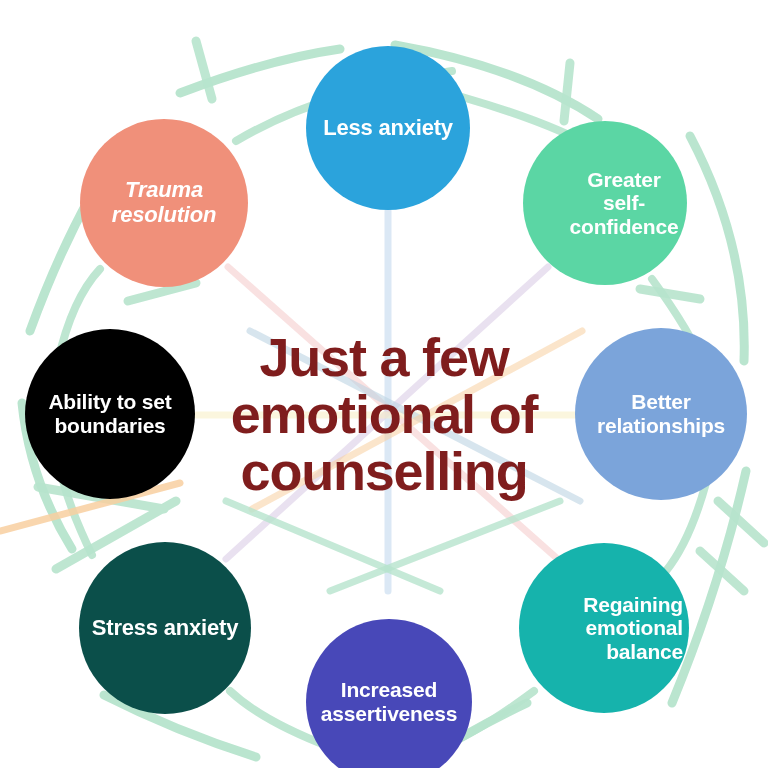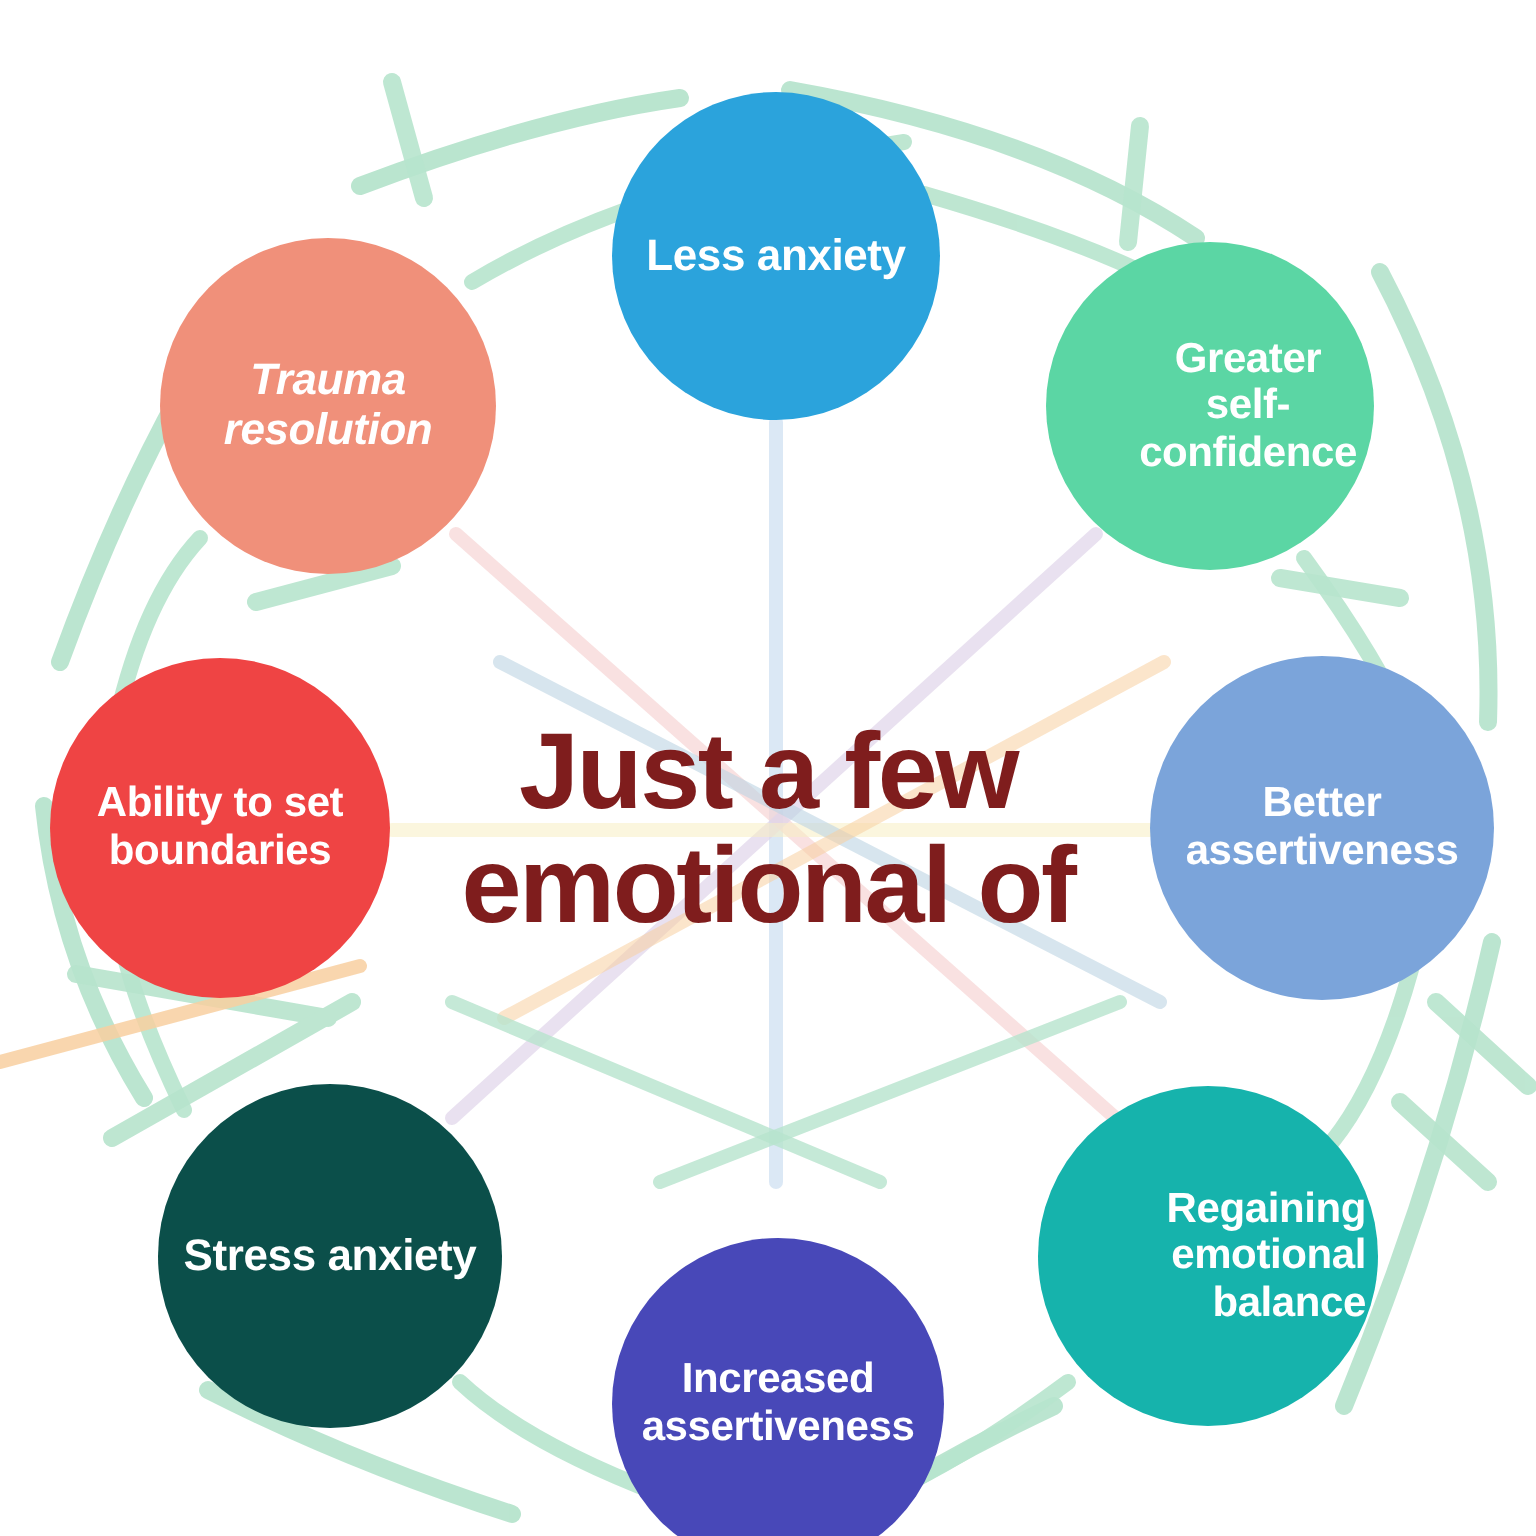--- a/index.html
+++ b/index.html
@@ -109,36 +109,37 @@
     </g>
   </svg>
 
   <div class="node" style="left: 306px; top: 15px; width: 164px; height: 164px; background: rgb(43, 163, 220);">
     <span class="node-label" style="font-size: 22px;">Less anxiety</span>
   </div>
   <div class="node" style="left: 523px; top: 90px; width: 164px; height: 164px; background: rgb(91, 214, 164);">
     <span class="node-label" style="font-size: 21px; padding-left: 44px;">Greater self-confidence</span>
   </div>
   <div class="node" style="left: 575px; top: 297px; width: 172px; height: 172px; background: rgb(123, 164, 218);">
-    <span class="node-label" style="font-size: 21px;">Better assertiveness</span>
+    <span class="node-label" style="font-size: 21px;">Better relationships</span>
   </div>
   <div class="node" style="left: 519px; top: 512px; width: 170px; height: 170px; background: rgb(22, 179, 172);">
     <span class="node-label" style="font-size: 21px; text-align: right;">Regaining emotional balance</span>
   </div>
   <div class="node" style="left: 306px; top: 588px; width: 166px; height: 166px; background: rgb(72, 72, 184);">
     <span class="node-label" style="font-size: 21px;">Increased assertiveness</span>
   </div>
   <div class="node" style="left: 79px; top: 511px; width: 172px; height: 172px; background: rgb(11, 79, 74);">
     <span class="node-label" style="font-size: 22px;">Stress anxiety</span>
   </div>
-  <div class="node" style="left: 25px; top: 298px; width: 170px; height: 170px; background: #ef4444;">
+  <div class="node" style="left: 25px; top: 298px; width: 170px; height: 170px; background: #000000;">
     <span class="node-label" style="font-size: 21px;">Ability to set boundaries</span>
   </div>
   <div class="node" style="left: 80px; top: 88px; width: 168px; height: 168px; background: rgb(240, 144, 122); font-style: italic;">
     <span class="node-label" style="font-size: 22px;">Trauma resolution</span>
   </div>
 
   <div id="center-title" style="color: #7f1d1d;">
       <div>Just a few</div>
       <div>emotional of</div>
+      <div>counselling</div>
     </div>
 
 </div>
 
 </body></html>

